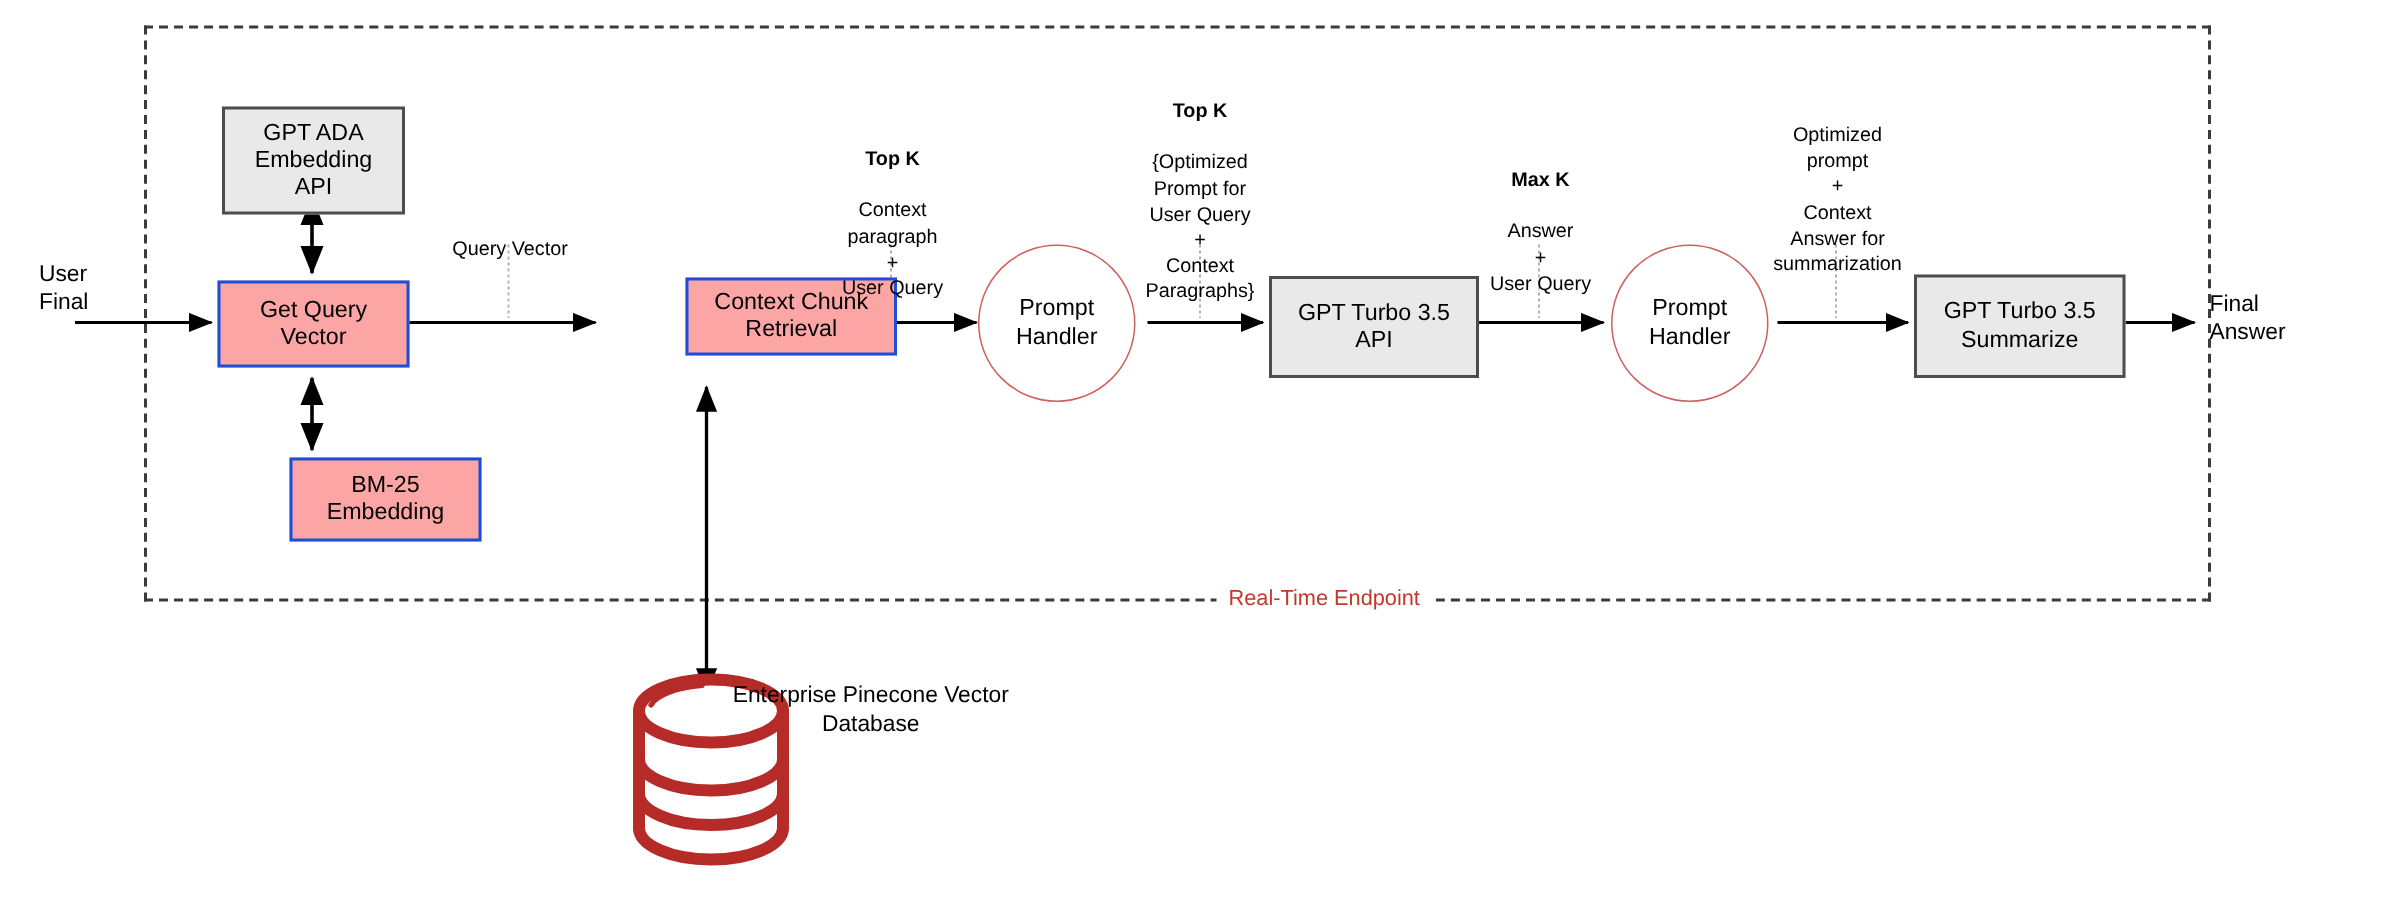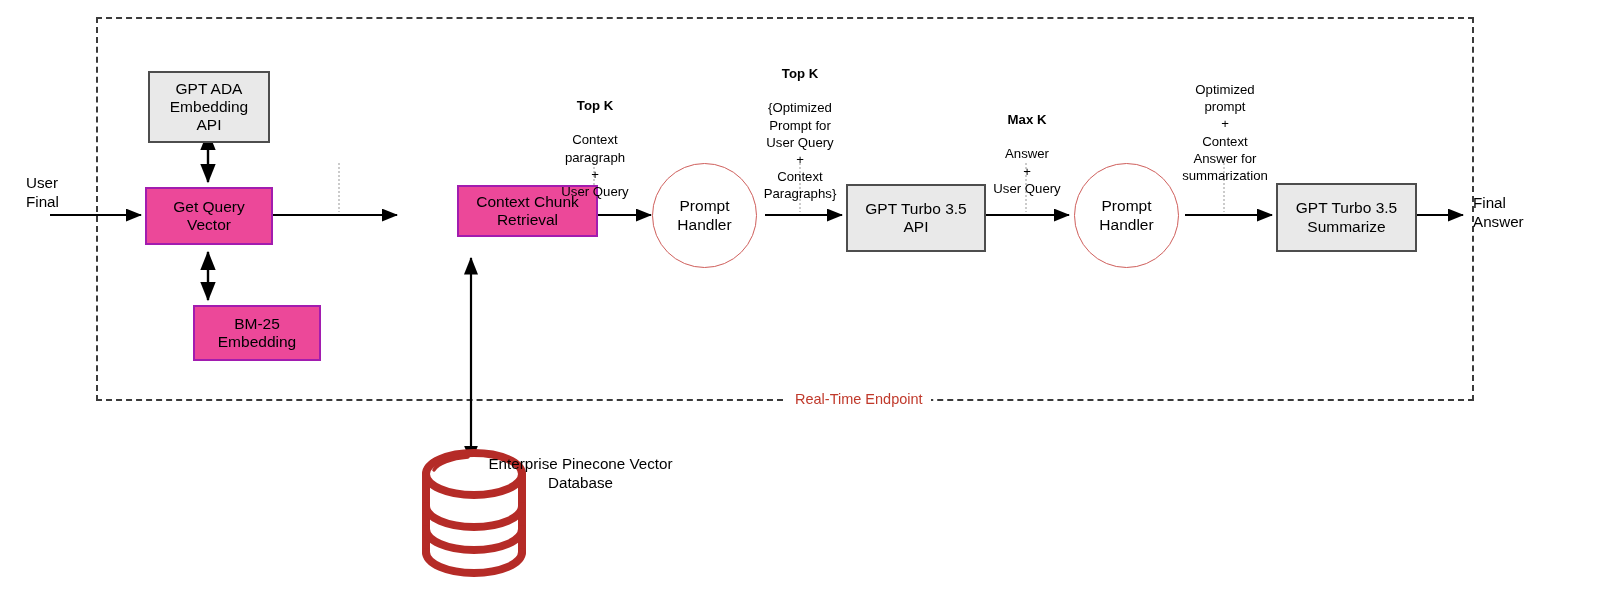--- a/index.html
+++ b/index.html
@@ -34,22 +34,22 @@
     justify-content: center;
     text-align: center;
     line-height: 1.18;
     font-size: 15.5px;
   }
   .node-gray {
     background: #e9e9e9;
     border: 2px solid #4d4d4d;
   }
   .node-red {
-    background: #ec4899;
-    border: 2px solid #a21caf;
+    background: #fca5a5;
+    border: 2px solid #1d4ed8;
   }
   .node-circle {
     background: #ffffff;
     border: 1.6px solid #cf5f5c;
     border-radius: 50%;
   }
   .ann {
     position: absolute;
     text-align: center;
     font-size: 13.2px;
@@ -88,21 +88,21 @@
     border: 2px dashed #3b3b3b;
     background: transparent;
   }
 </style>
 </head>
 <body>
 
 <div id="canvas">
 
   <div class="dashed-boundary" style="left:96px; top:17px; width:1378px; height:384px;"></div>
-  <div class="boundary-label" style="left:787px; top:391px;">Real-Time Endpoint</div>
+  <div class="boundary-label" style="left:811px; top:391px;">Real-Time Endpoint</div>
 
   <svg id="edges" viewBox="0 0 1600 606">
     <defs>
       <marker id="arrow" markerWidth="9" markerHeight="9" refX="7.5" refY="3.2" orient="auto" markerUnits="strokeWidth">
         <path d="M0,0 L8,3.2 L0,6.4 z" fill="#000000"></path>
       </marker>
       <marker id="arrow-start" markerWidth="9" markerHeight="9" refX="0.5" refY="3.2" orient="auto" markerUnits="strokeWidth">
         <path d="M8,0 L0,3.2 L8,6.4 z" fill="#000000"></path>
       </marker>
       <marker id="arrow-db" markerWidth="9" markerHeight="9" refX="7.5" refY="3.2" orient="auto" markerUnits="strokeWidth">
@@ -173,20 +173,23 @@
 
   <div class="node node-circle" style="left:1074px; top:163px; width:105px; height:105px; white-space:pre-line;">Prompt
 Handler</div>
 
   <div class="node node-gray" style="left:1276px; top:183px; width:141px; height:69px; white-space:pre-line;">GPT Turbo 3.5
 Summarize</div>
 
   <div class="db-label" style="left:478px; top:410px; width:205px; white-space:pre-line;margin-top:44px;">Enterprise Pinecone Vector
 Database</div>
 
+  <div class="ann" style="left:279px; top:140px; width:122px;">
+    <span>Query Vector</span>
+  </div>
 
   <div class="ann" style="left:534px; top:80px; width:122px;">
     <b>Top K</b><br>
     <span>Context
 paragraph
 +
 User Query</span>
   </div>
 
   <div class="ann" style="left:739px; top:48px; width:122px;">

